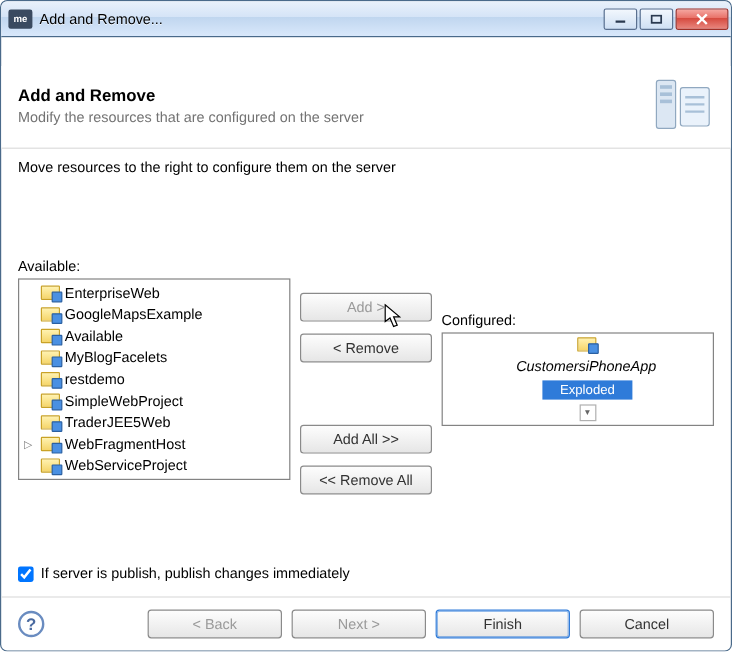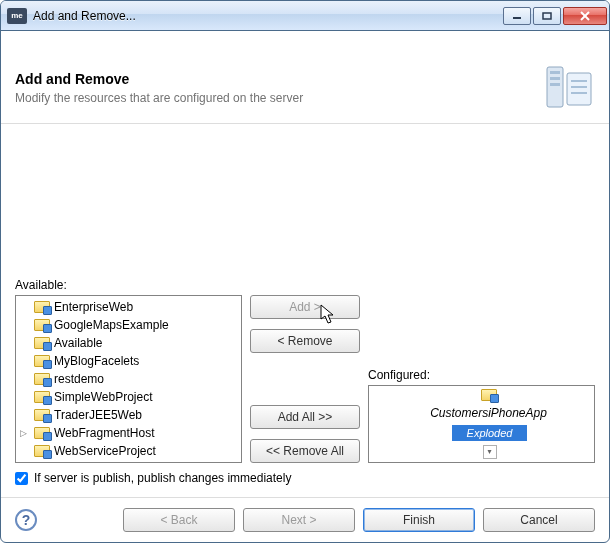--- a/index.html
+++ b/index.html
@@ -84,21 +84,21 @@
     flex: 1;
     padding: 8px 14px 0 14px;
     display: flex;
     flex-direction: column;
   }
   .instruction { margin-bottom: 6px; }
   .cols {
     flex: 1;
     display: flex;
     gap: 8px;
-    align-items: flex-end;
+    align-items: center;
     min-height: 0;
   }
   .col-label { margin-bottom: 3px; }
   .col-left, .col-right {
     display: flex;
     flex-direction: column;
     flex: 1;
     min-width: 0;
   }
   .listbox {
@@ -173,21 +173,20 @@
     padding: 1px 4px 1px 18px;
     white-space: nowrap;
     line-height: 16px;
     flex-direction: column;
   }
   .cfg-item .name { font-style: italic; }
   .cfg-item .badge {
     background: #2f7bd9;
     color: #fff;
     padding: 0 15px;
-    font-style: italic;
     font-size: 11px;
     margin-left: 2px;
   }
   .cfg-item .editbox {
     border: 1px solid #b0b0b0;
     background: #fff;
     width: 14px; height: 14px;
     display: flex; align-items: center; justify-content: center;
     font-size: 8px;
     color: #666;
@@ -269,20 +268,21 @@
         <rect x="5" y="18" width="10" height="3" fill="#a8c0d8"></rect>
         <rect x="22" y="8" width="24" height="32" rx="2" fill="#eaf2fb" stroke="#90a8c0"></rect>
         <line x1="26" y1="16" x2="42" y2="16" stroke="#a8c0d8" stroke-width="2"></line>
         <line x1="26" y1="22" x2="42" y2="22" stroke="#a8c0d8" stroke-width="2"></line>
         <line x1="26" y1="28" x2="42" y2="28" stroke="#a8c0d8" stroke-width="2"></line>
       </svg>
     </div>
   </div>
 
   <div class="body">
+    <div class="instruction">Move resources to the right to configure them on the server</div>
     <div class="cols">
       <div class="col-left">
         <div class="col-label">Available:</div>
         <div class="listbox" id="available-list">
             <div class="tree-item">
               <span class="folder-icon"></span>
               <span>EnterpriseWeb</span>
             </div>
             <div class="tree-item">
               <span class="folder-icon"></span>

